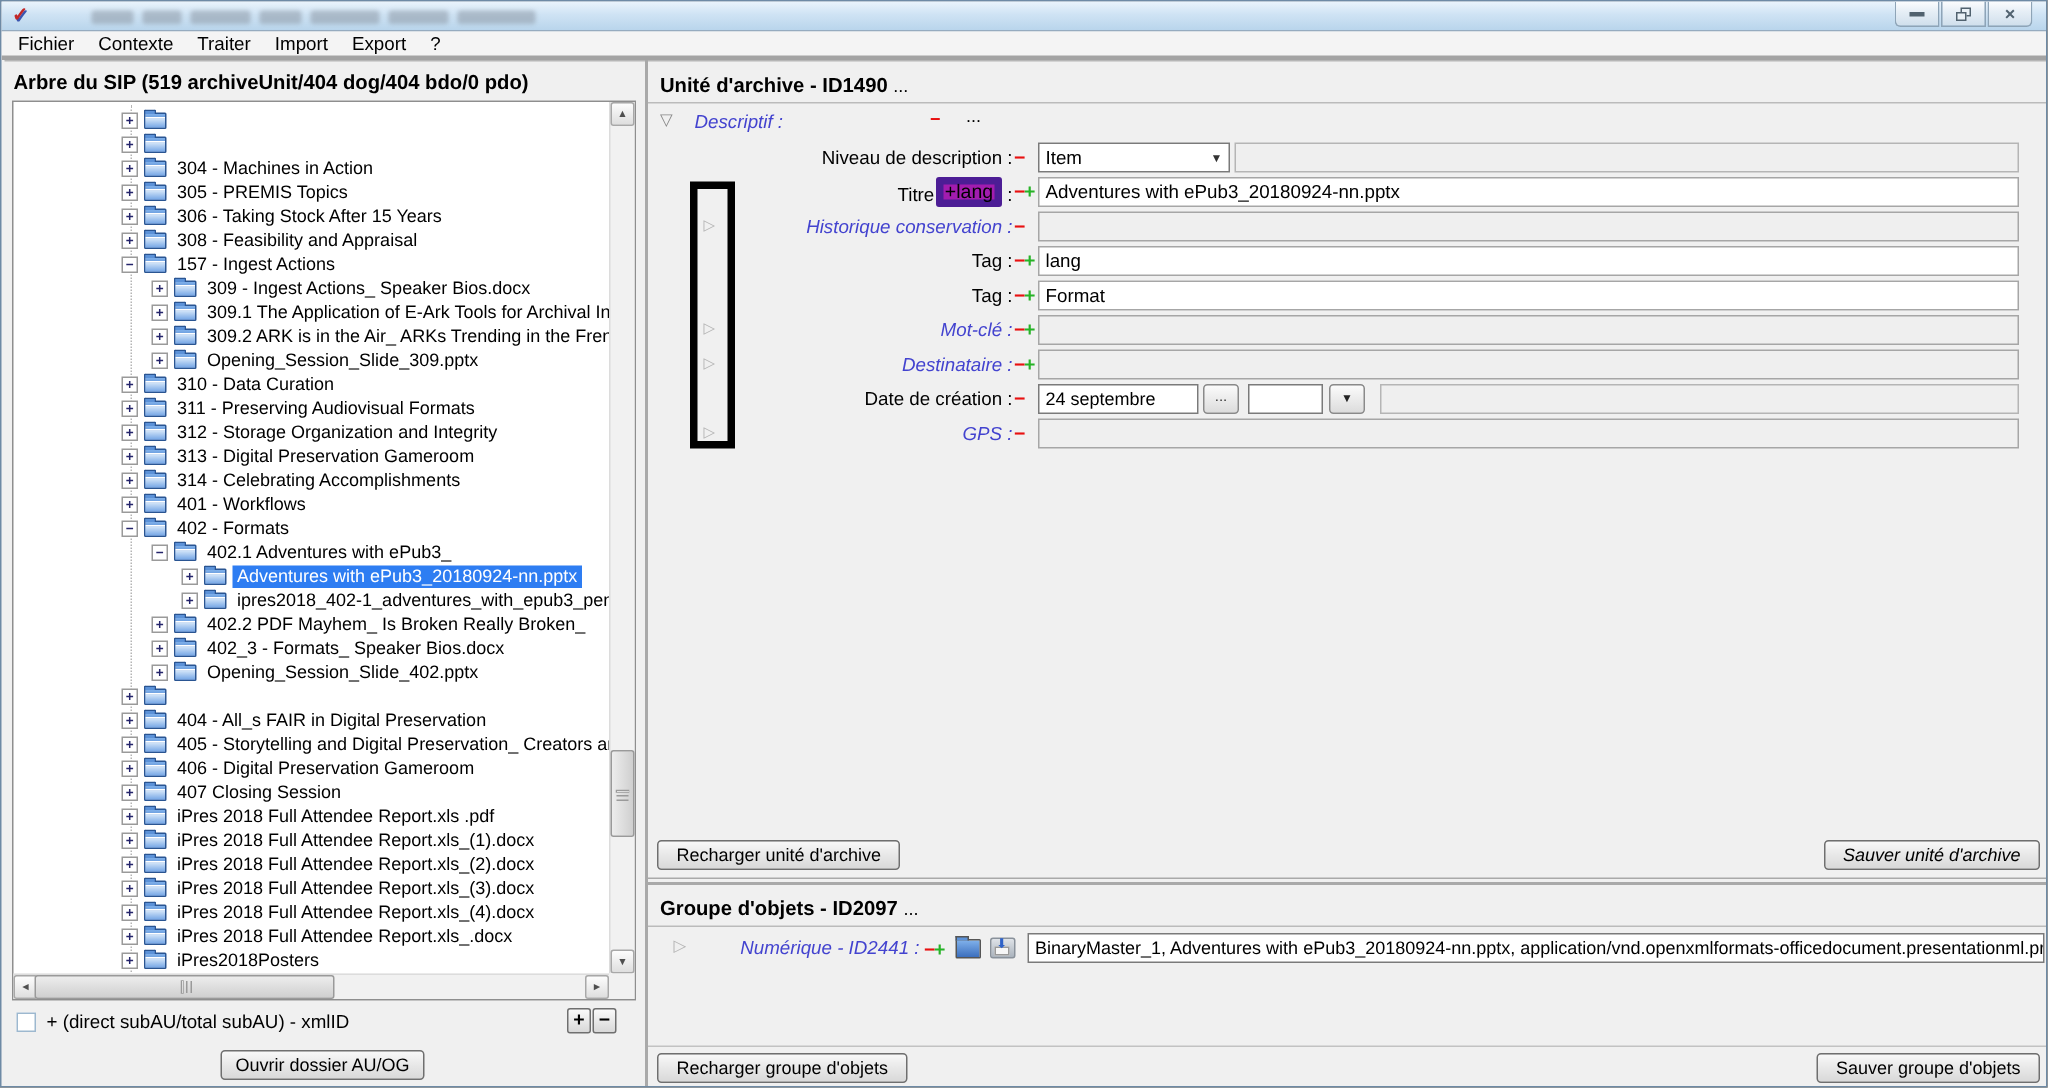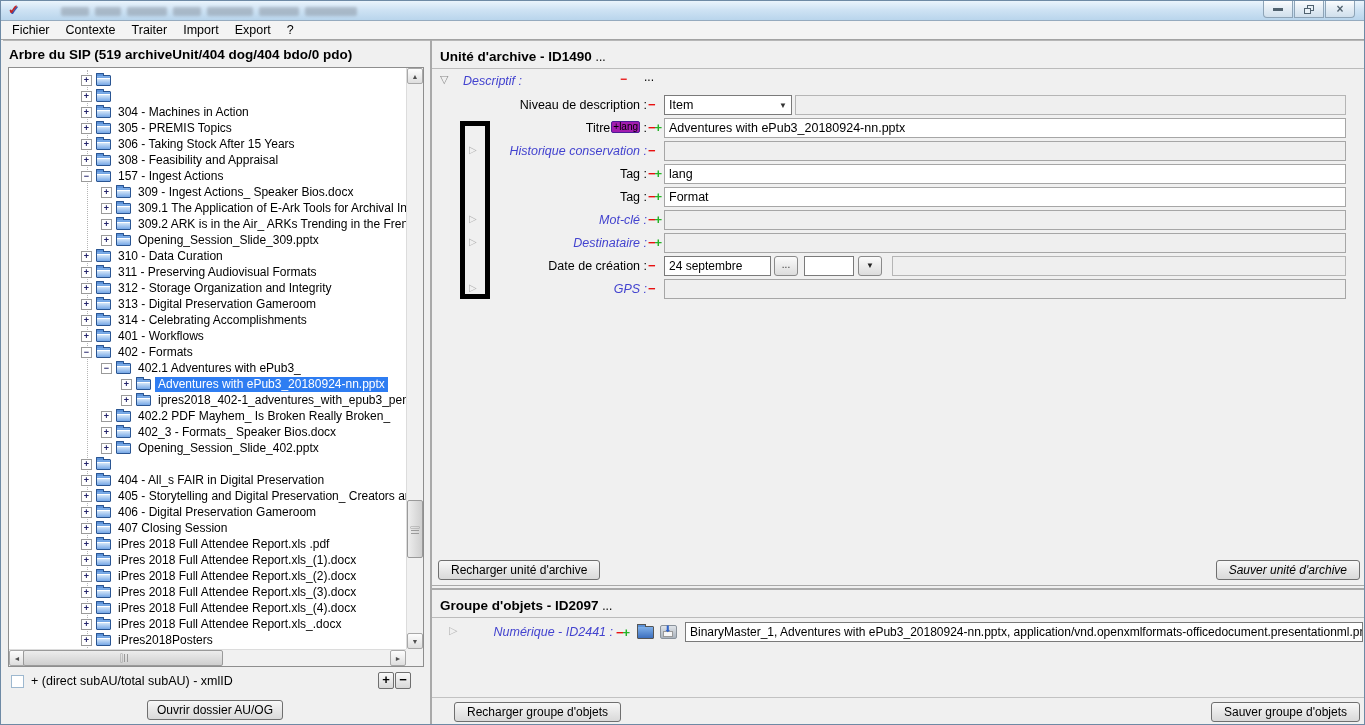--- a/index.html
+++ b/index.html
@@ -20,21 +20,21 @@
     background:linear-gradient(#fcfdfe,#e7eff6 40%,#d0dfec);display:flex;align-items:center;justify-content:center;}
   .winbtn.first{border-radius:0 0 0 4px;} .winbtn.last{border-radius:0 0 4px 0;}
   .glyph-min{width:10px;height:3px;background:#51626f;}
   .glyph-restore{position:relative;width:10px;height:9px;}
   .glyph-restore i{position:absolute;border:1px solid #51626f;background:#e9f1f7;width:7px;height:6px;display:block;}
   .glyph-restore i.b{left:0;bottom:0;} .glyph-restore i.t{right:0;top:0;}
   .glyph-close{font-size:12px;font-weight:bold;color:#51626f;line-height:10px;}
 
   
   .menubar{position:absolute;left:0;top:20px;right:0;height:19px;background:#f4f4f4;
-    border-bottom:1px solid #a3a3a3;display:flex;align-items:center;padding-left:3px;}
+    border-bottom:3px solid #a3a3a3;display:flex;align-items:center;padding-left:3px;}
   .menu-item{padding:1px 8px;font-size:12.5px;}
 
   
   .panel-left{position:absolute;left:2px;top:39px;width:427px;height:684px;background:#f0f0f0;border-top:1px solid #b6b6b6;}
   .v-divider{position:absolute;left:429px;top:39px;width:2px;height:686px;background:#a9a9a9;}
   .tree-header{position:absolute;left:6px;top:6px;font-weight:bold;font-size:13.5px;white-space:nowrap;}
   .tree-box{position:absolute;left:5px;top:26px;width:416px;height:600px;background:#fff;border:1px solid #8e8e8e;}
   .tree-content{position:absolute;left:0;top:0;right:17px;bottom:17px;overflow:hidden;}
   .tree-guide{position:absolute;left:78px;top:2px;height:578px;border-left:1px dotted #b5b5b5;}
   .tree-row{position:absolute;height:16px;display:flex;align-items:center;white-space:nowrap;}
@@ -80,32 +80,32 @@
   .panel-au{position:absolute;left:431px;top:39px;width:934px;height:546px;background:#f0f0f0;
     border-top:1px solid #b6b6b6;border-bottom:1px solid #a9a9a9;}
   .sec-title{position:absolute;left:8px;top:8px;font-weight:bold;font-size:13.5px;white-space:nowrap;}
   .sec-dots{font-weight:normal;font-size:12px;}
   .sec-sep{position:absolute;left:0;right:0;top:27px;border-top:1px solid #bbb;}
   .descr-arrow{position:absolute;left:8px;top:32px;color:#8a8a8a;font-size:11px;}
   .descr-label{position:absolute;left:31px;top:33px;color:#4343cf;font-style:italic;font-size:12.5px;}
   .descr-minus{position:absolute;left:188px;top:31px;color:#e81010;font-weight:bold;}
   .descr-dots{position:absolute;left:212px;top:29px;font-size:12px;}
 
-  .row{position:absolute;left:0;right:20px;height:20px;display:flex;}
+  .row{position:absolute;left:0;right:20px;height:20px;display:flex;padding-left:28px;}
   .row-label{width:215px;text-align:right;font-size:12.5px;line-height:20px;white-space:nowrap;flex:none;}
   .row-label.blue{color:#4343cf;font-style:italic;}
   .row-marks{width:17px;flex:none;line-height:19px;font-weight:bold;font-size:13px;letter-spacing:-1px;padding-left:1px;}
   .mark-minus{color:#e81010;} .mark-plus{color:#27b327;}
   .row-field{flex:1;position:relative;}
   .fld{height:20px;border:1px solid #a6a6a6;background:#fff;font-size:12.5px;line-height:18px;padding:0 4px;
     overflow:hidden;white-space:nowrap;}
   .fld.empty{background:#efefef;}
   .fld.full{position:absolute;left:0;right:0;top:0;}
-  .badge{display:inline-block;border:1px solid #4c1d95;border-radius:2px;background:#a21caf;
-    font-size:10px;font-style:normal;line-height:10px;padding:0 1px;vertical-align:2px;margin-left:1px;}
+  .badge{display:inline-block;border:5px solid #4c1d95;border-radius:2px;background:#a21caf;
+    font-size:13px;font-style:normal;line-height:10px;padding:0 1px;vertical-align:2px;margin-left:1px;}
   .sec-arrow{position:absolute;left:37px;top:3px;color:#b4b4b4;font-size:10px;z-index:45;}
   .sel{position:absolute;left:0;top:0;width:128px;height:20px;border:1px solid #7a7a7a;background:#fff;
     display:flex;align-items:center;padding:0 4px;font-size:12.5px;}
   .sel .caret{margin-left:auto;font-size:8px;color:#333;}
   .filler{position:absolute;top:0;right:0;height:20px;border:1px solid #b5b5b5;background:#efefef;}
   .datewrap{position:absolute;left:0;top:0;display:flex;align-items:center;}
   .date-fld{width:107px;height:20px;border:1px solid #7a7a7a;background:#fff;font-size:12px;line-height:18px;padding:0 4px;}
   .mini-btn{width:24px;height:20px;border:1px solid #8a8a8a;border-radius:3px;margin-left:3px;
     background:linear-gradient(#fbfbfb,#dcdcdc);font-size:10px;line-height:16px;text-align:center;color:#333;}
   .date-extra{width:50px;height:20px;border:1px solid #7a7a7a;background:#fff;margin-left:6px;}
@@ -123,21 +123,21 @@
   .icon-folder{width:17px;height:13px;position:relative;flex:none;margin-right:6px;
     background:linear-gradient(#7fb0ea,#3c6fbe);border:1px solid #555;border-radius:1px;}
   .icon-folder::before{content:"";position:absolute;top:-3px;left:-1px;width:7px;height:2px;background:#5c92d8;border:1px solid #555;border-bottom:none;}
   .icon-import{width:17px;height:14px;position:relative;flex:none;margin-right:8px;border-radius:2px;
     background:linear-gradient(#dfe3e8,#aab3bd);border:1px solid #8a929b;}
   .icon-import::after{content:"⬇";position:absolute;left:3px;top:-2px;font-size:9px;color:#2f62c8;}
   .icon-import::before{content:"";position:absolute;left:2px;bottom:1px;width:8px;height:4px;background:#f6f6f6;border:1px solid #999;}
   .og-field{flex:1;height:20px;border:1px solid #7a7a7a;background:#fff;font-size:12px;line-height:18px;
     padding:0 4px;overflow:hidden;white-space:nowrap;}
   .og-sep2{position:absolute;left:0;right:0;top:107px;border-top:1px solid #c2c2c2;}
-  .og-reload{left:22px;top:112px;} .og-save{right:6px;top:112px;}
+  .og-reload{left:6px;top:112px;} .og-save{right:6px;top:112px;}
 </style>
 </head>
 <body>
 
 <div id="app">
 
   <div class="titlebar">
     <span class="appicon">✓</span>
     <span class="apptitle">Resip</span>
     <span id="redactions"><span class="redact" style="left: 60px; width: 28px;"></span><span class="redact" style="left: 94px; width: 26px;"></span><span class="redact" style="left: 126px; width: 40px;"></span><span class="redact" style="left: 172px; width: 28px;"></span><span class="redact" style="left: 206px; width: 46px;"></span><span class="redact" style="left: 258px; width: 40px;"></span><span class="redact" style="left: 304px; width: 52px;"></span></span>

